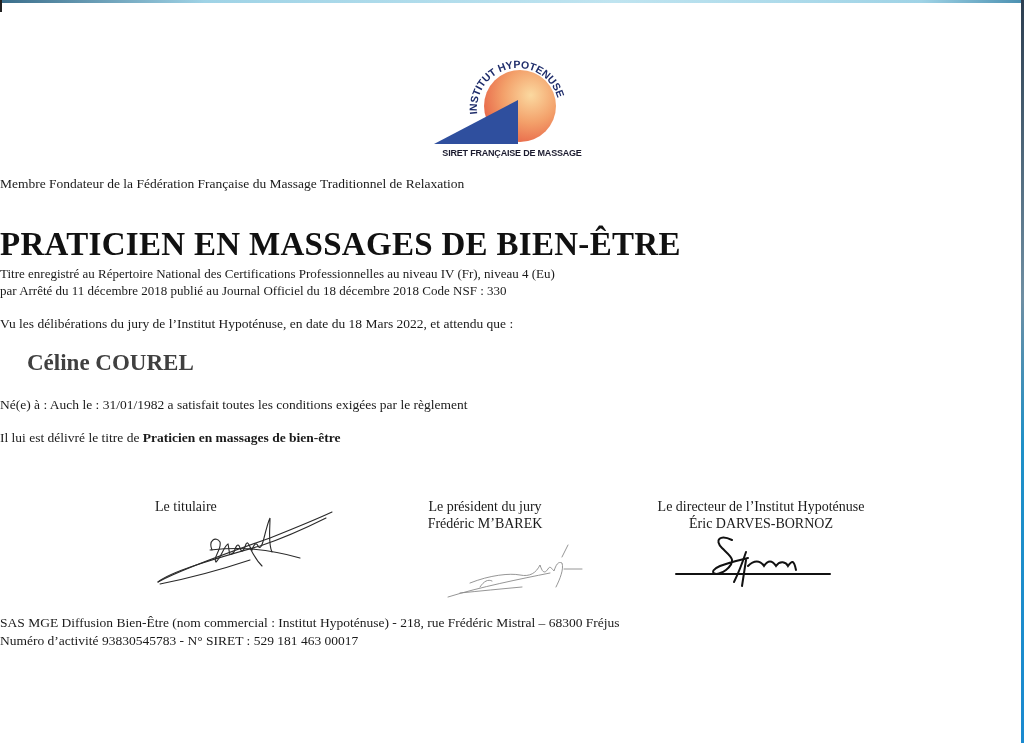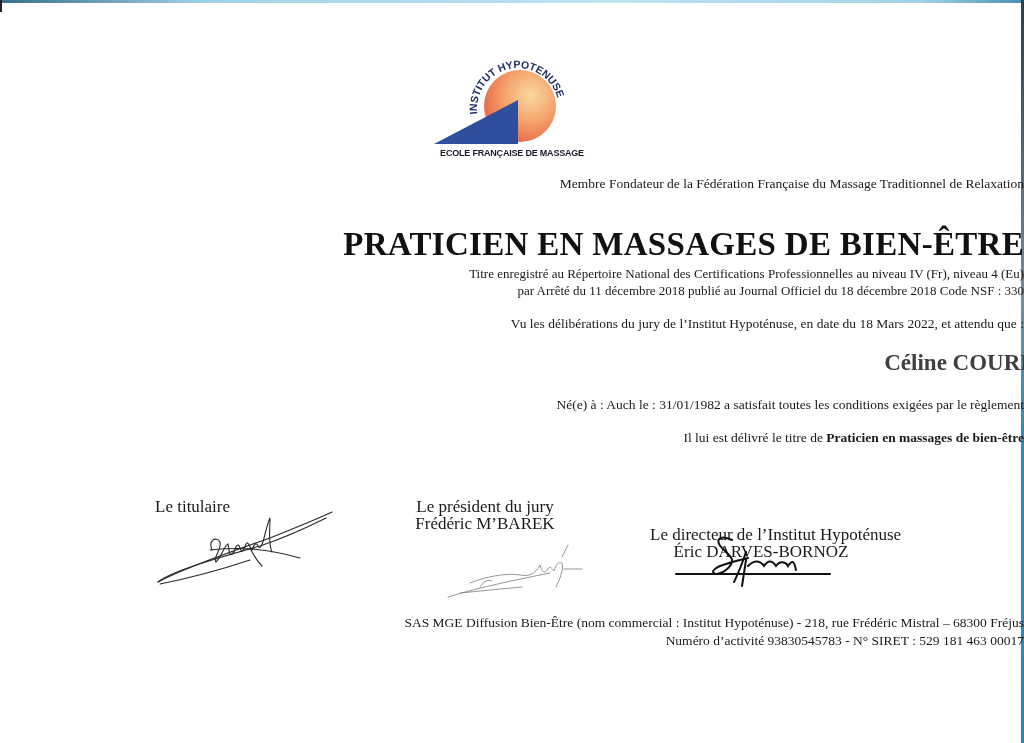--- a/index.html
+++ b/index.html
@@ -31,21 +31,21 @@
       width: 3px; height: 743px;
       background: linear-gradient(to bottom, #2c3e50, #6f8fa3 40%, #1e90c8 60%, #1a8ad0);
     }
     .edge-left-corner {
       position: absolute; left: 0; top: 0; width: 2px; height: 12px; background: #222;
     }
     .center {
       position: absolute;
       left: 0;
       width: 1024px;
-      text-align: right;
+      text-align: left;
       white-space: nowrap;
     }
     .logo {
       position: absolute;
       left: 430px; top: 48px;
       width: 160px; height: 120px;
     }
     .logo-caption {
       position: absolute;
       left: 412px; top: 148px;
@@ -92,27 +92,27 @@
       top: 430px;
       font-size: 13.5px;
     }
     .delivered b { font-weight: bold; }
     .place-date {
       top: 463px;
       font-size: 13.5px;
     }
     .sig-label {
       position: absolute;
-      font-size: 17px;
+      font-size: 14px;
       line-height: 17px;
       white-space: nowrap;
     }
     .sig-holder { left: 155px; top: 498px; }
     .sig-president { left: 410px; top: 498px; width: 150px; text-align: center; }
-    .sig-director { left: 650px; top: 498px; width: 222px; text-align: center; margin-top: 28px; }
+    .sig-director { left: 650px; top: 498px; width: 222px; text-align: center; }
     .signature {
       position: absolute;
     }
     .signature-holder { left: 150px; top: 500px; width: 190px; height: 92px; }
     .signature-president { left: 440px; top: 535px; width: 150px; height: 70px; }
     .signature-director { left: 668px; top: 530px; width: 170px; height: 60px; }
     .footer {
       top: 614px;
       font-size: 13.5px;
       line-height: 18px;
@@ -135,21 +135,21 @@
         <stop offset="100%" stop-color="#e8694a"></stop>
       </radialGradient>
       <path id="arcPath" d="M 48 70 A 40 40 0 0 1 128 52"></path>
     </defs>
     <circle cx="90" cy="58" r="36" fill="url(#sunGrad)"></circle>
     <polygon points="4,96 88,96 88,52" fill="#2f4f9e"></polygon>
     <text font-family="Liberation Sans, DejaVu Sans, sans-serif" font-size="10.5" font-weight="bold" fill="#1f2d6b">
       <textPath href="#arcPath" startOffset="4">INSTITUT HYPOTENUSE</textPath>
     </text>
   </svg>
-  <div class="logo-caption">ECOLE FRANÇAISE DE MASSAGE</div>
+  <div class="logo-caption">SIRET FRANÇAISE DE MASSAGE</div>
 
   <div class="center member">Membre Fondateur de la Fédération Française du Massage Traditionnel de Relaxation</div>
 
   <div class="center title">PRATICIEN EN MASSAGES DE BIEN-ÊTRE</div>
 
   <div class="center registered">
     <div>Titre enregistré au Répertoire National des Certifications Professionnelles au niveau IV (Fr), niveau 4 (Eu)</div>
     <div>par Arrêté du 11 décembre 2018 publié au Journal Officiel du 18 décembre 2018 Code NSF : 330</div>
   </div>
 

